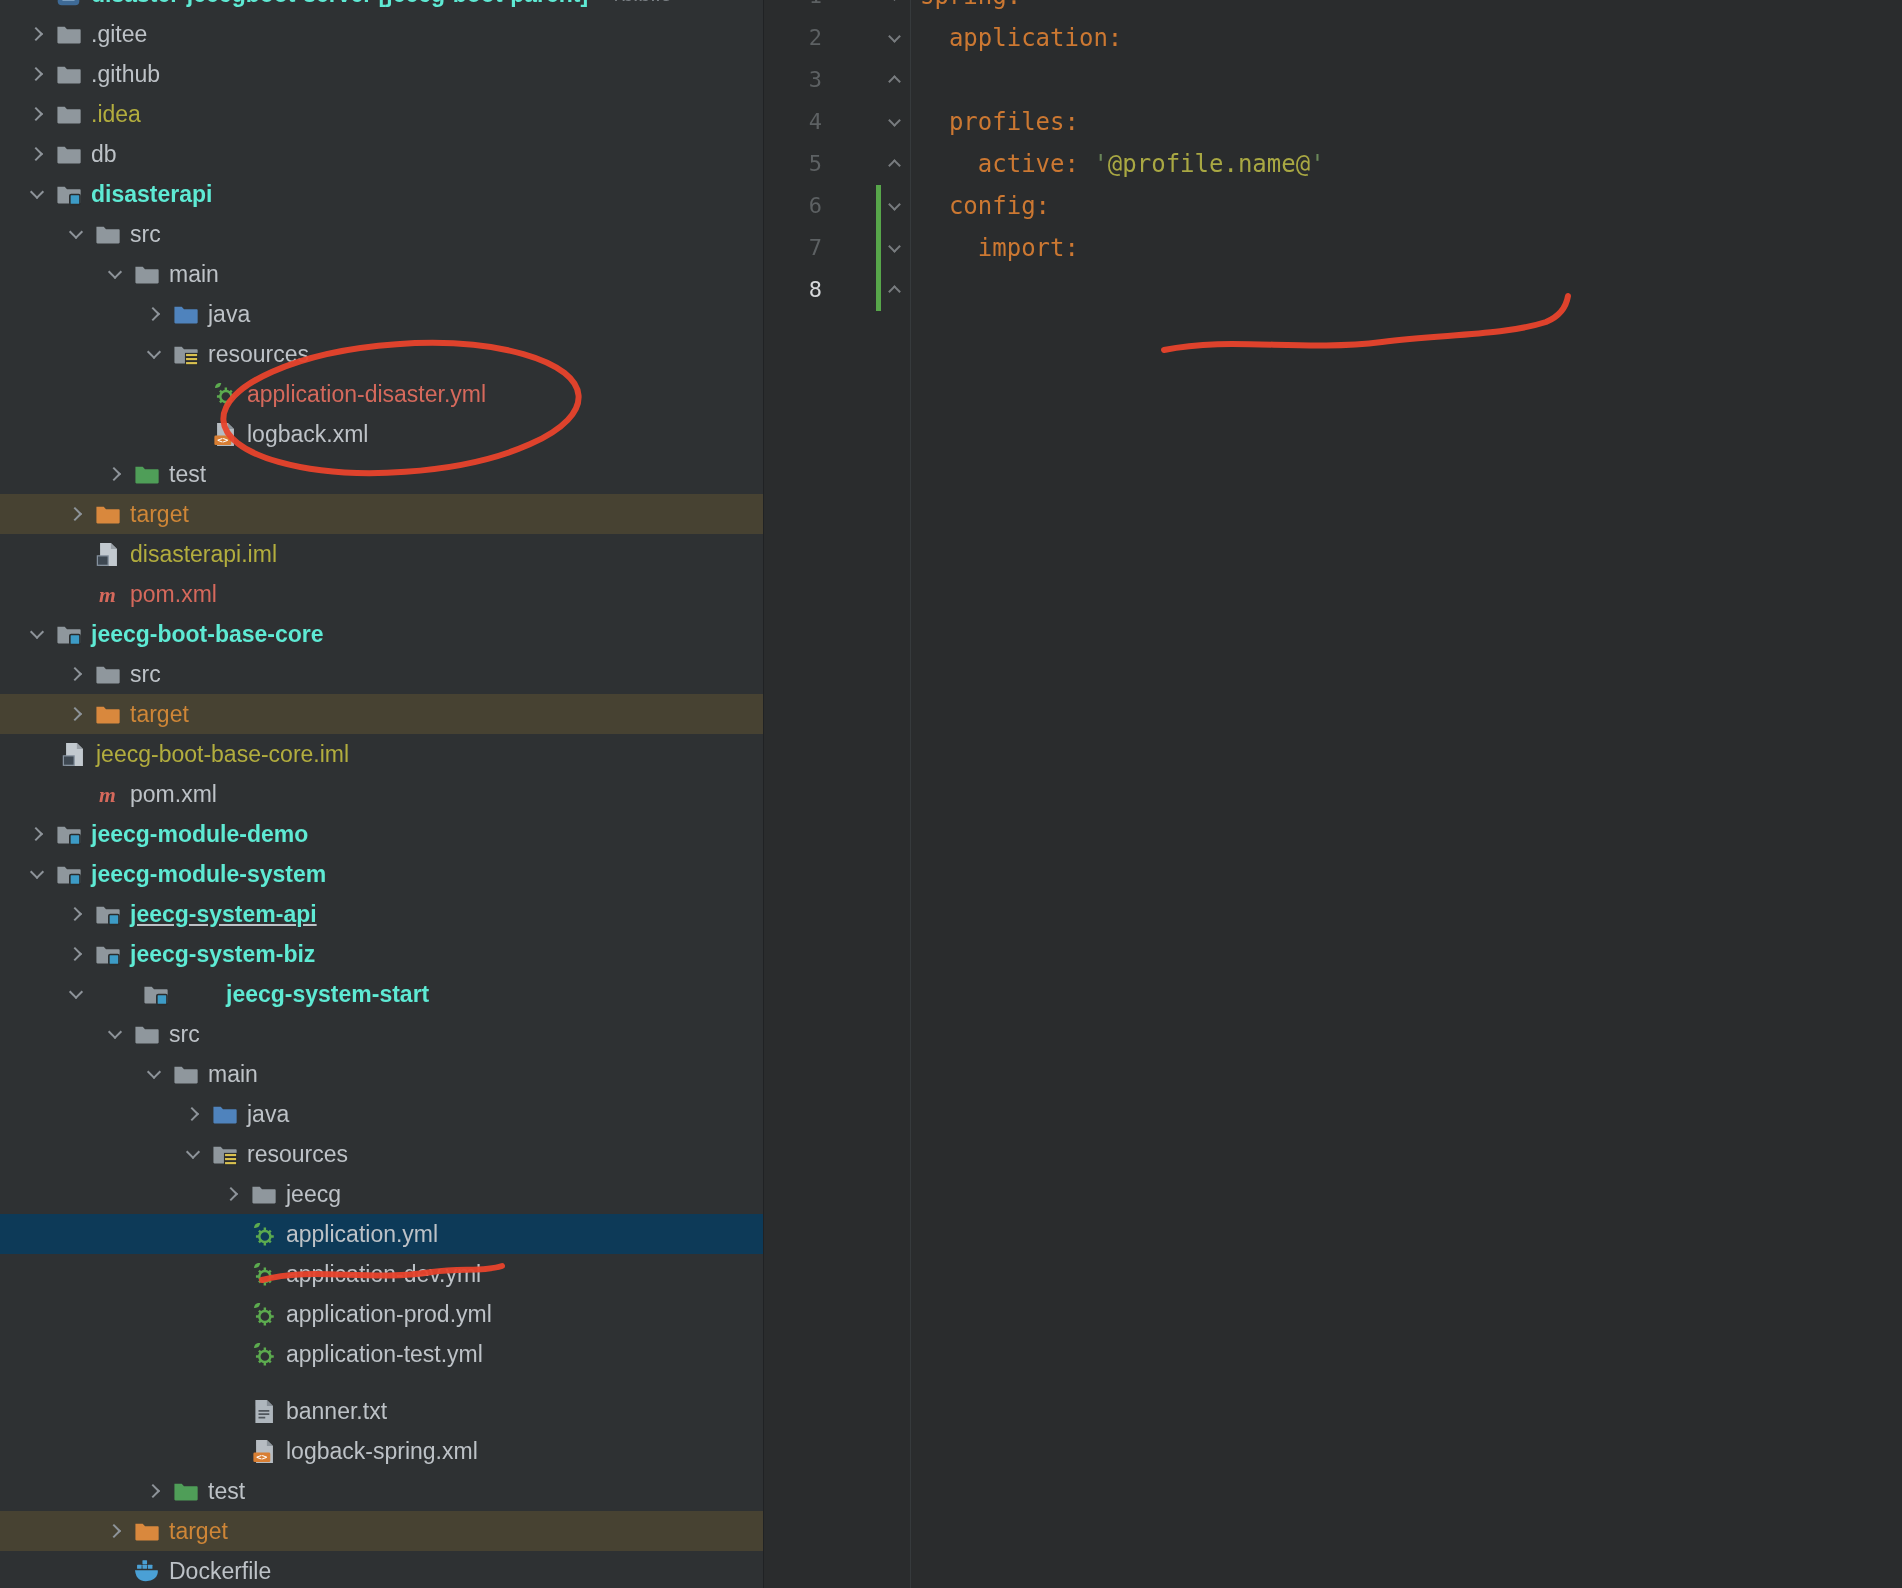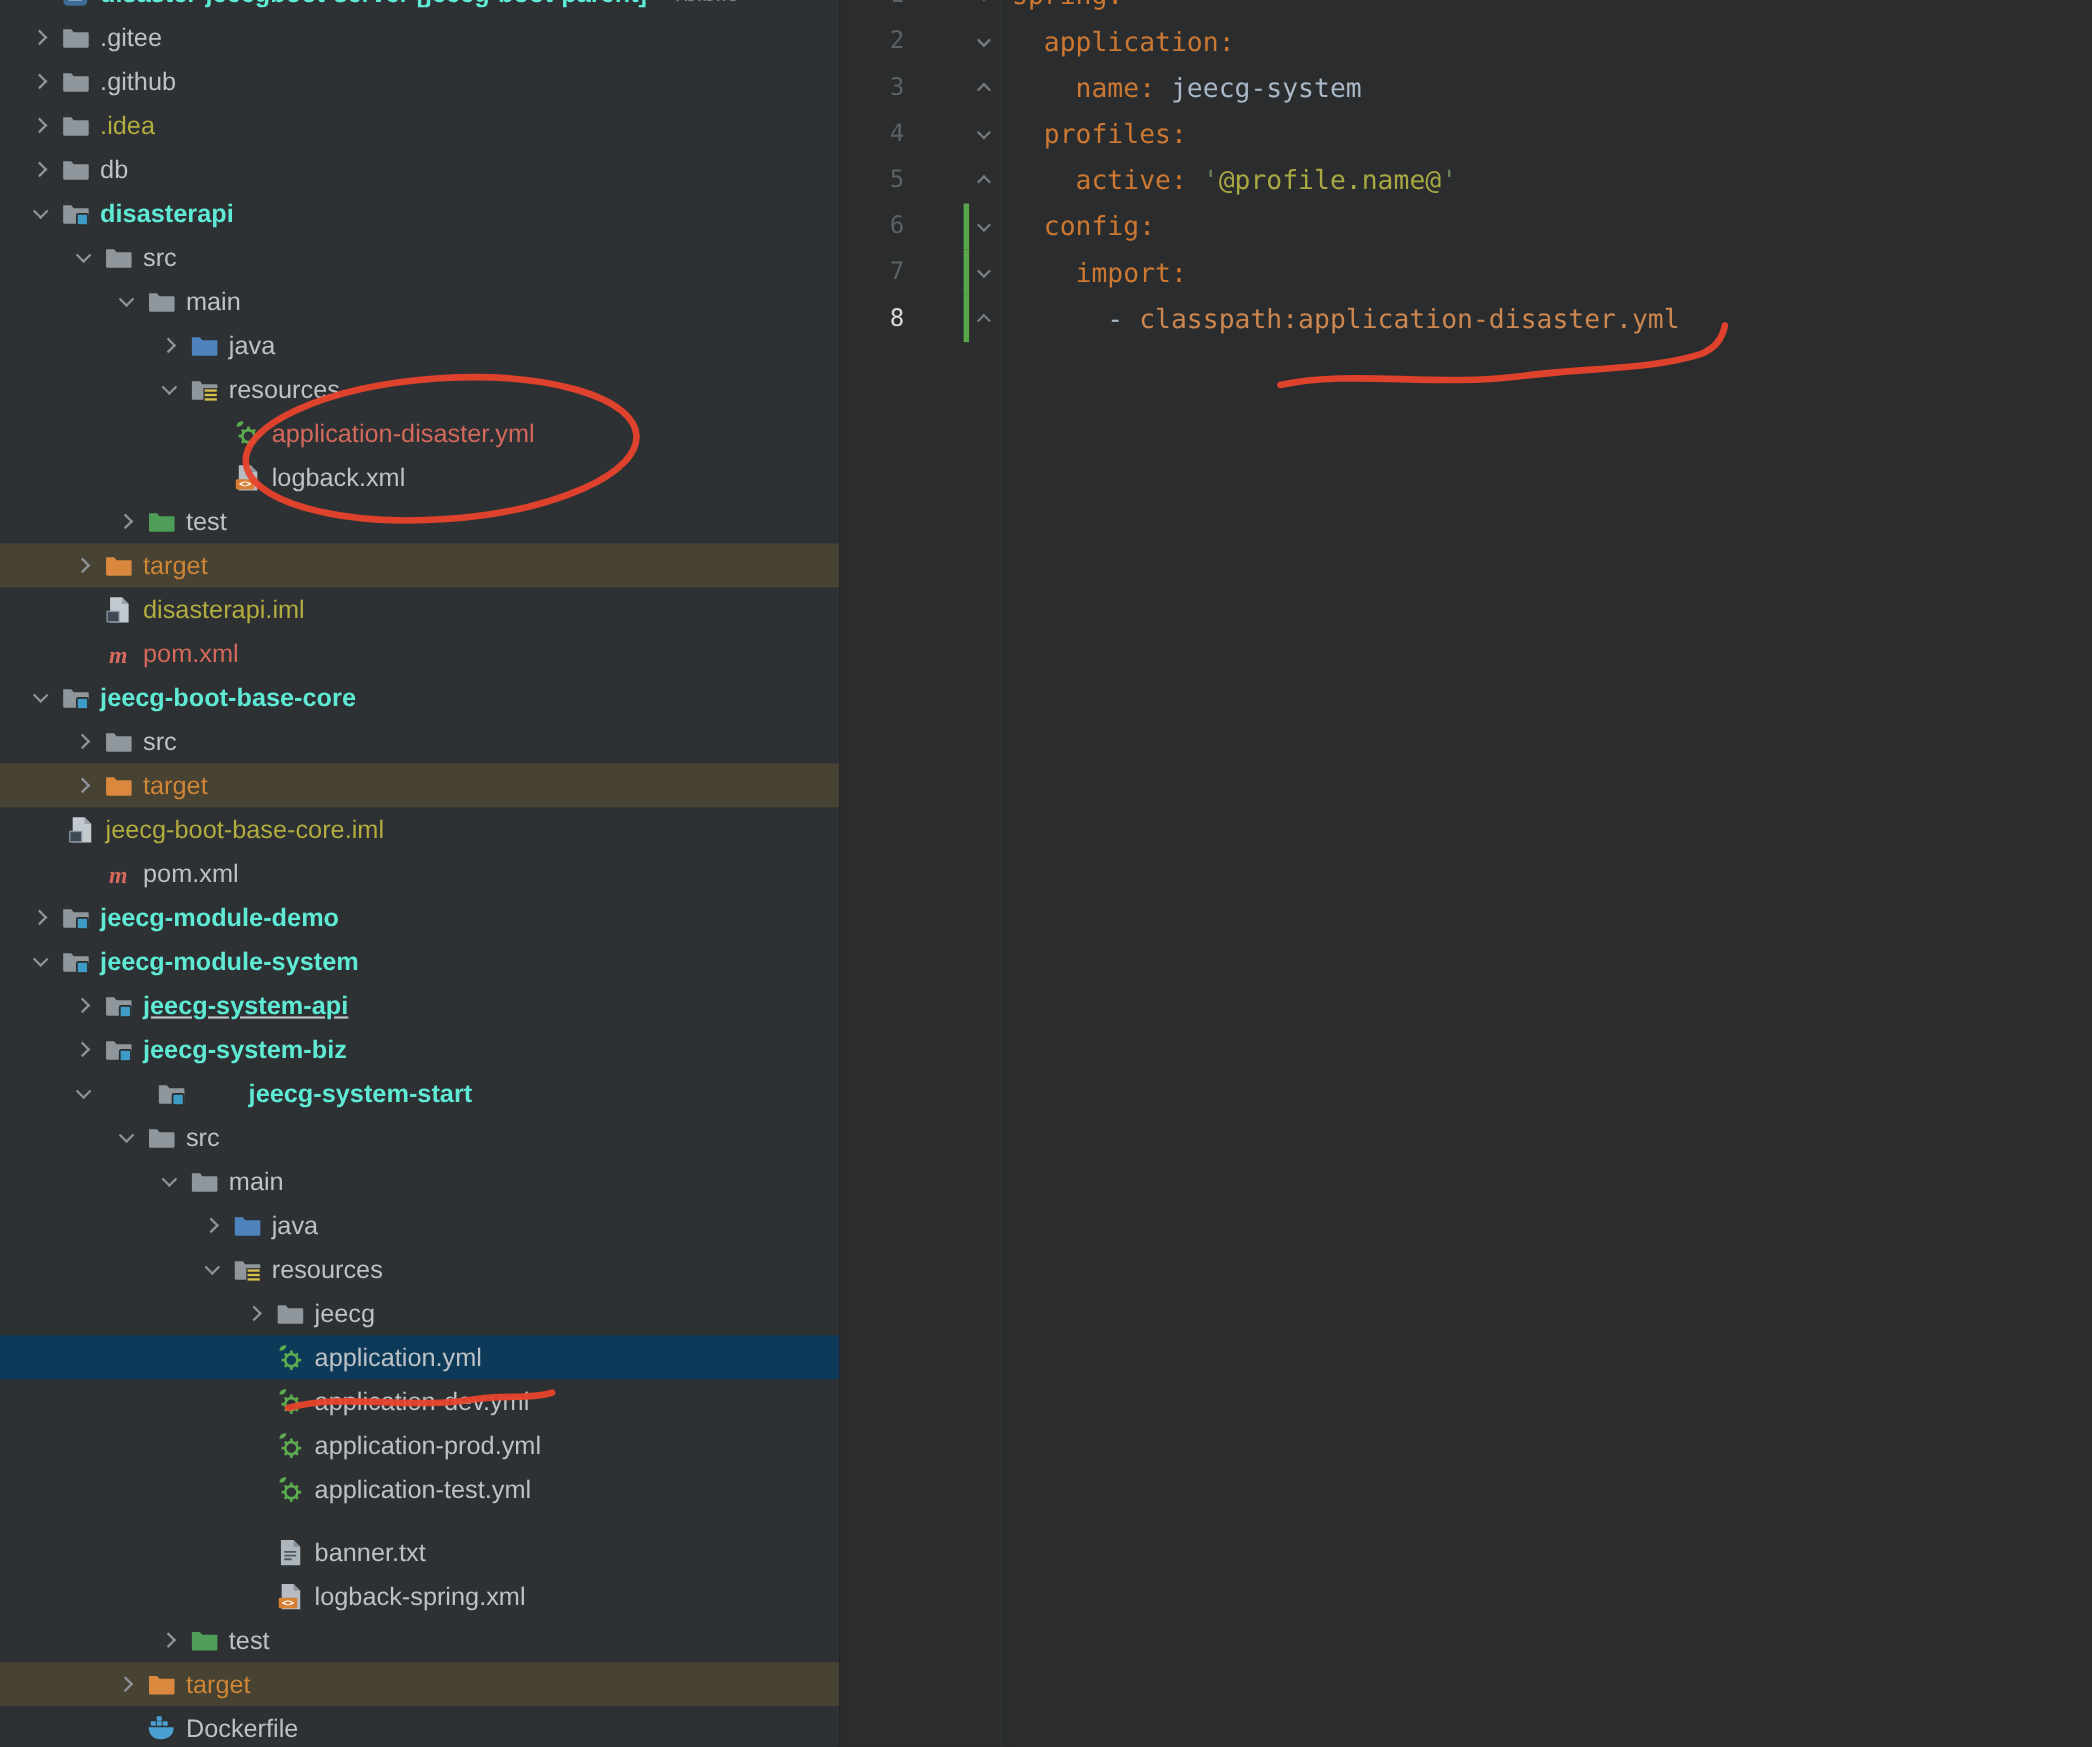--- a/index.html
+++ b/index.html
@@ -605,21 +605,20 @@
             <i></i>
           </span>
     <span class="codetext">  <span class="tk-key">application:</span></span>
   </div>
         <div class="eline">
     <span class="lnum">3</span>
 
     <span class="fold fold-end">
             <i></i>
           </span>
-    <span class="codetext">    <span class="tk-key">name:</span><span class="tk-plain"> jeecg-system</span></span>
   </div>
         <div class="eline">
     <span class="lnum">4</span>
 
     <span class="fold fold-start">
             <i></i>
           </span>
     <span class="codetext">  <span class="tk-key">profiles:</span></span>
   </div>
         <div class="eline">
@@ -645,21 +644,20 @@
             <i></i>
           </span>
     <span class="codetext">    <span class="tk-key">import:</span></span>
   </div>
         <div class="eline vcs current">
     <span class="lnum">8</span>
     <span class="vcsbar"></span>
     <span class="fold fold-end">
             <i></i>
           </span>
-    <span class="codetext">      <span class="tk-plain">- </span><span class="tk-value">classpath:application-disaster.yml</span></span>
   </div>
       </div>
   </main>
 
   <svg class="annotations" viewBox="0 0 1902 1588">
     <ellipse class="ann" cx="401" cy="408" rx="178" ry="64" transform="rotate(-4 401 408)"></ellipse>
     <path class="ann" d="M 262 1280 C 312 1266, 368 1282, 432 1272 C 462 1268, 484 1272, 502 1266"></path>
     <path class="ann" d="M 1164 350 C 1230 336, 1300 352, 1382 342 C 1444 334, 1502 336, 1546 322 C 1558 317, 1566 308, 1568 296"></path>
   </svg>
 

